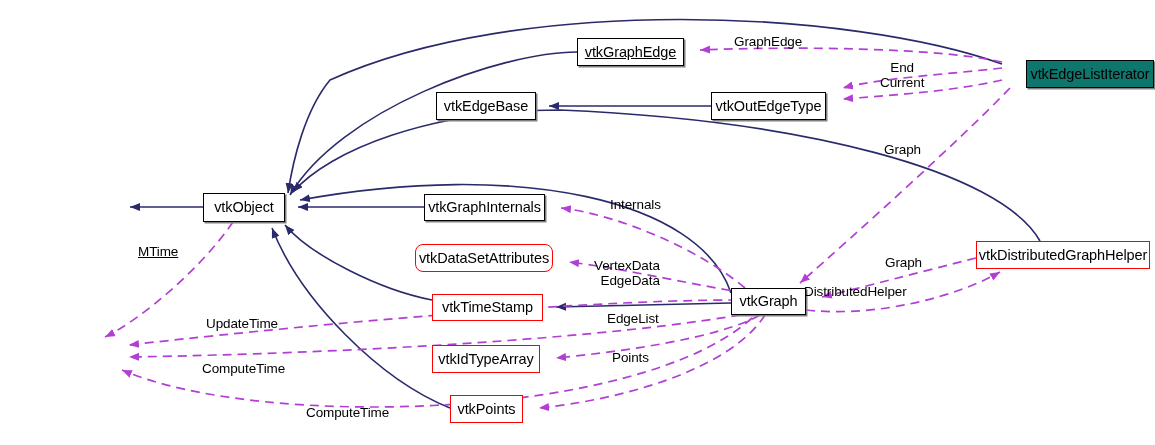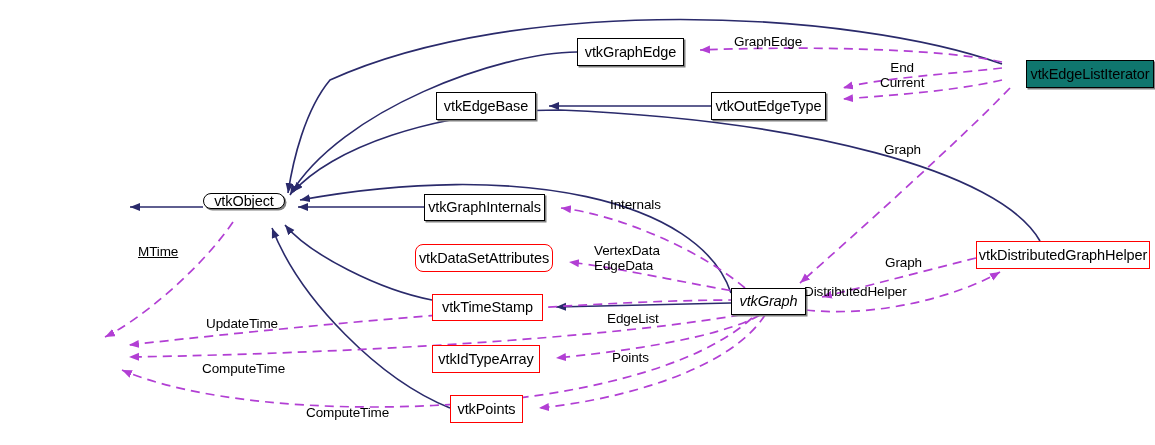--- a/index.html
+++ b/index.html
@@ -97,26 +97,26 @@
       <path d="M976,258 C920,272 860,288 822,297"></path>
       <path d="M806,310 C880,318 960,295 1000,272"></path>
       <path d="M233,222 C200,270 140,320 105,337"></path>
       <path d="M737,300 C560,300 260,330 129,345"></path>
       <path d="M740,315 C560,345 260,355 129,357"></path>
       <path d="M752,318 C640,420 260,430 122,370"></path>
     </g>
   </svg>
 
 
-  <div class="node-box kind-base" style="left:203px;top:193px;width:82px;height:16px;border-radius:10px;">
+  <div class="node-box kind-base" style="left:203px;top:193px;width:82px;height:29px;">
     <span>vtkObject</span>
   </div>
 
 
-  <div class="node-box kind-base" style="left:577px;top:38px;width:107px;height:28px;">
+  <div class="node-box kind-base" style="left:577px;top:38px;width:107px;height:28px;text-decoration:underline;">
     <span>vtkGraphEdge</span>
   </div>
 
   <div class="node-box kind-base" style="left:436px;top:92px;width:100px;height:28px;">
     <span>vtkEdgeBase</span>
   </div>
 
   <div class="node-box kind-base" style="left:711px;top:92px;width:115px;height:28px;">
     <span>vtkOutEdgeType</span>
   </div>
@@ -138,35 +138,35 @@
   </div>
 
   <div class="node-box kind-red" style="left:432px;top:345px;width:108px;height:28px;">
     <span>vtkIdTypeArray</span>
   </div>
 
   <div class="node-box kind-red" style="left:450px;top:395px;width:73px;height:28px;">
     <span>vtkPoints</span>
   </div>
 
-  <div class="node-box kind-base" style="left:731px;top:288px;width:75px;height:27px;font-style:italic;">
+  <div class="node-box kind-base" style="left:731px;top:288px;width:75px;height:27px;">
     <span>vtkGraph</span>
   </div>
 
   <div class="node-box kind-red" style="left:976px;top:241px;width:174px;height:28px;">
     <span>vtkDistributedGraphHelper</span>
   </div>
 
   <div class="edge-label" style="left:734px;top:34px;">GraphEdge</div>
   <div class="edge-label" style="left:880px;top:60px;text-align:center;">End
 Current</div>
   <div class="edge-label" style="left:884px;top:142px;">Graph</div>
   <div class="edge-label" style="left:610px;top:197px;">Internals</div>
   <div class="edge-label" style="left:138px;top:244px;text-decoration:underline;">MTime</div>
-  <div class="edge-label" style="left:594px;top:243px;">VertexData
+  <div class="edge-label" style="left:594px;top:258px;text-align:right;">VertexData
 EdgeData</div>
   <div class="edge-label" style="left:885px;top:255px;">Graph</div>
   <div class="edge-label" style="left:804px;top:284px;">DistributedHelper</div>
   <div class="edge-label" style="left:607px;top:311px;">EdgeList</div>
   <div class="edge-label" style="left:206px;top:316px;">UpdateTime</div>
   <div class="edge-label" style="left:612px;top:350px;">Points</div>
   <div class="edge-label" style="left:202px;top:361px;">ComputeTime</div>
   <div class="edge-label" style="left:306px;top:405px;">ComputeTime</div>
 
 </div>

